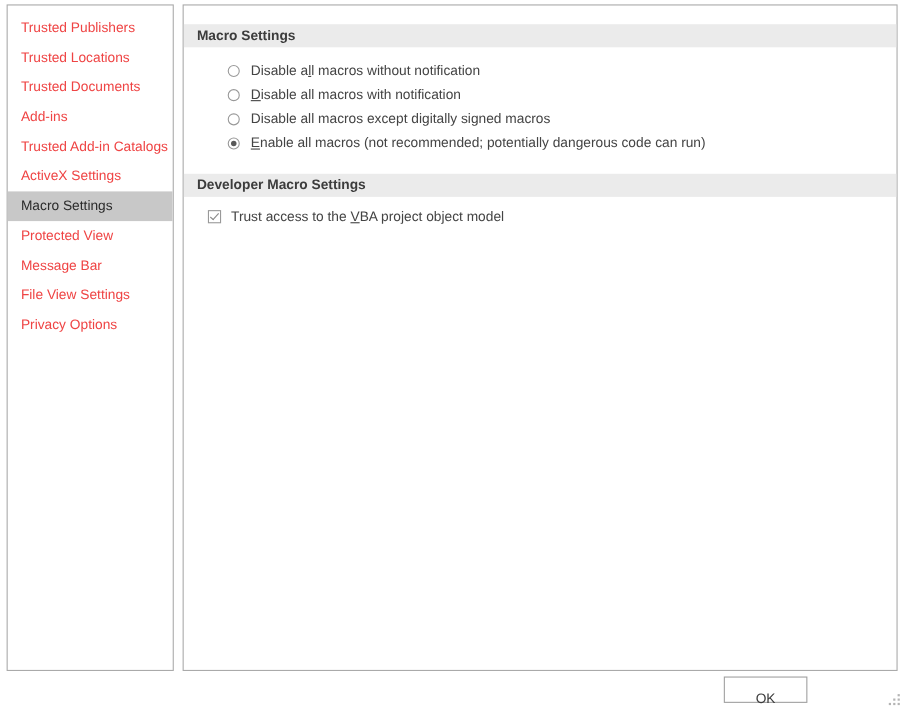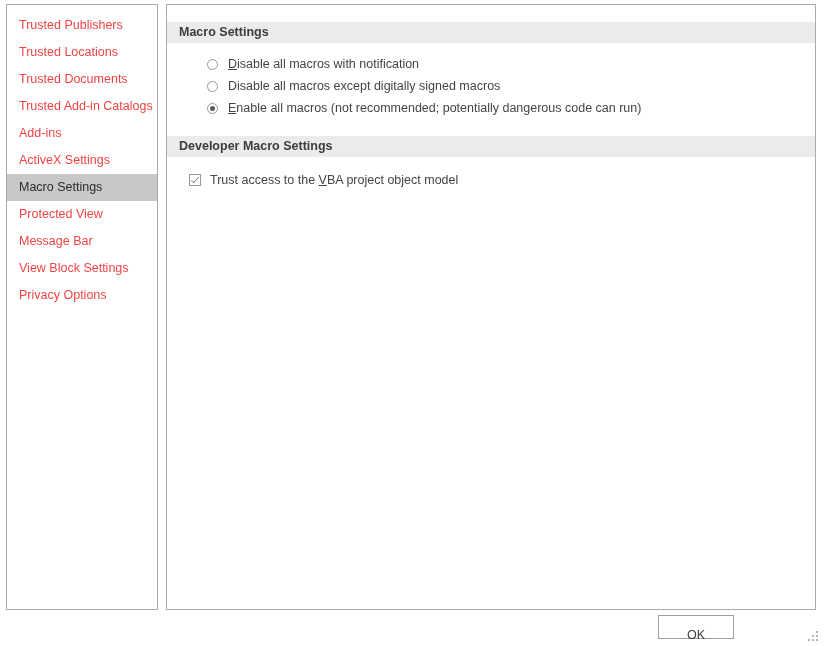--- a/index.html
+++ b/index.html
@@ -110,21 +110,21 @@
     white-space: nowrap;
   }
   .acc { text-decoration: underline; }
 
   
   #dev-option-row {
     display: flex;
     align-items: center;
     height: 22px;
     padding-left: 22px;
-    margin-top: 12px;
+    margin-top: 7px;
     cursor: default;
   }
   .checkbox {
     width: 12px;
     height: 12px;
     border: 1px solid #999999;
     background: #ffffff;
     box-sizing: border-box;
     flex: 0 0 auto;
     margin-right: 9px;
@@ -178,36 +178,40 @@
   }
 </style>
 </head>
 <body>
 
 <div id="sidebar">
   <div id="nav-list">
       <div class="nav-item">Trusted Publishers</div>
       <div class="nav-item">Trusted Locations</div>
       <div class="nav-item">Trusted Documents</div>
+      <div class="nav-item">Add-ins</div>
       <div class="nav-item">Trusted Add-in Catalogs</div>
-      <div class="nav-item">Add-ins</div>
       <div class="nav-item">ActiveX Settings</div>
       <div class="nav-item selected">Macro Settings</div>
       <div class="nav-item">Protected View</div>
       <div class="nav-item">Message Bar</div>
-      <div class="nav-item">View Block Settings</div>
+      <div class="nav-item">File View Settings</div>
       <div class="nav-item">Privacy Options</div>
     </div>
 </div>
 
 <div id="content-panel">
 
   <div class="section-header" id="macro-settings-header">Macro Settings</div>
 
   <div class="option-list" id="macro-options">
+      <div class="option-row">
+        <span class="radio"></span>
+        <span class="option-label">Disable a<span class="acc">l</span>l macros without notification</span>
+      </div>
       <div class="option-row">
         <span class="radio"></span>
         <span class="option-label"><span class="acc">D</span>isable all macros with notification</span>
       </div>
       <div class="option-row">
         <span class="radio"></span>
         <span class="option-label">Disable all macros except di<span class="acc">g</span>itally signed macros</span>
       </div>
       <div class="option-row">
         <span class="radio checked"></span>

